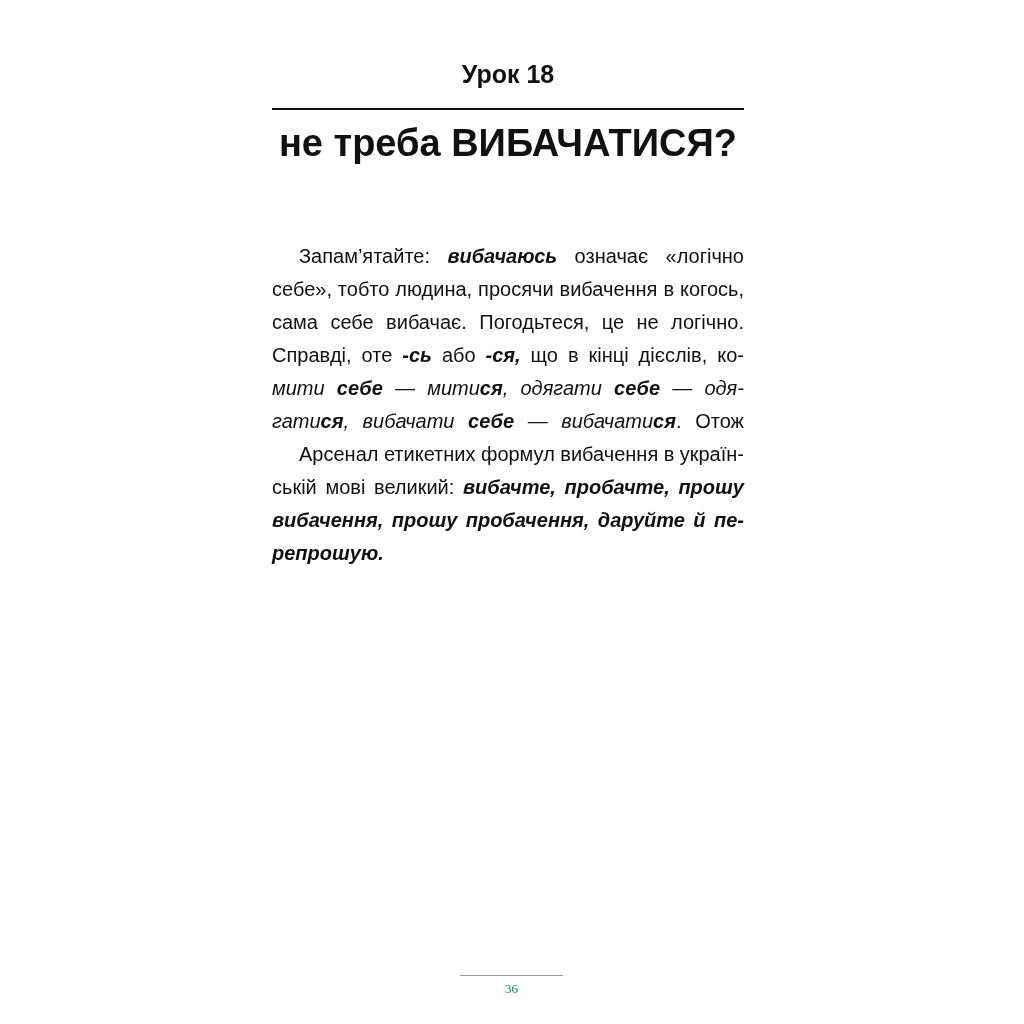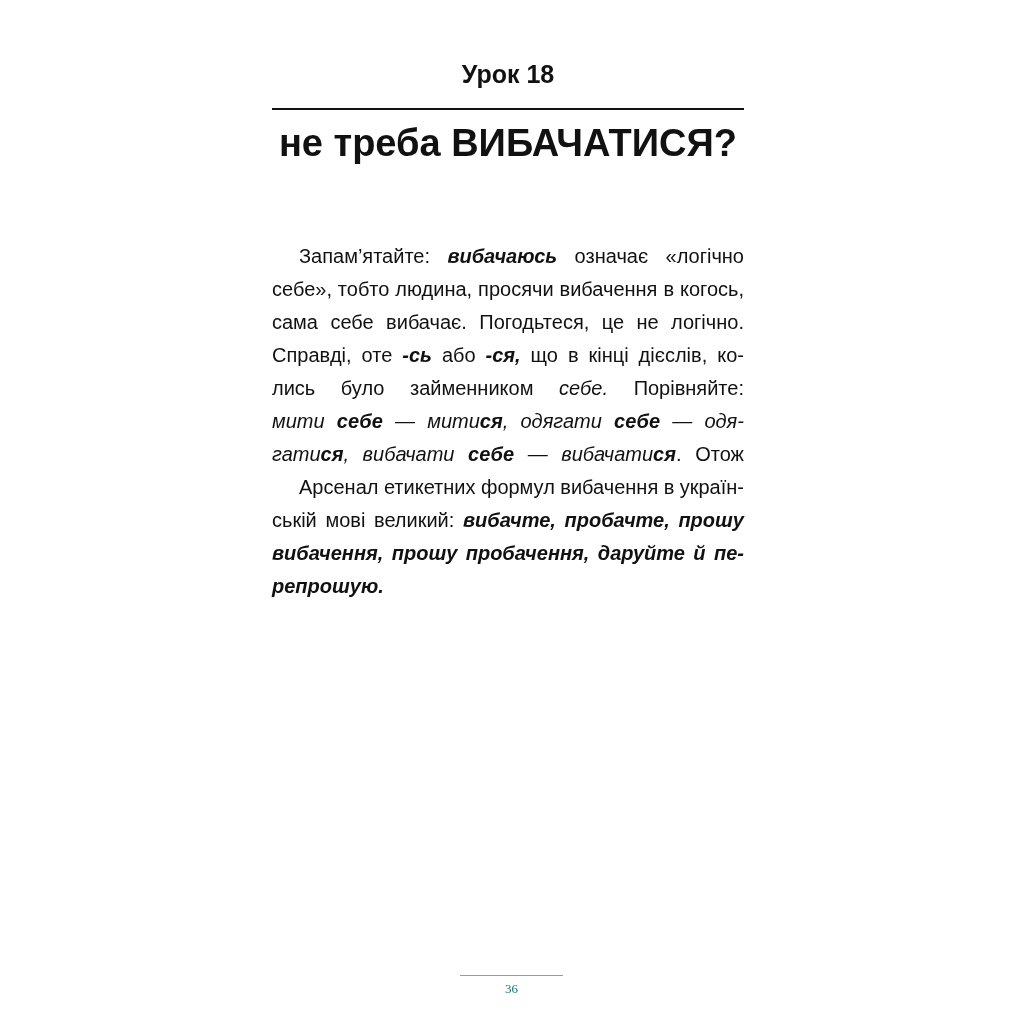--- a/index.html
+++ b/index.html
@@ -58,27 +58,20 @@
       <span class="bi">-сь</span>
       <span>або</span>
       <span class="bi">-ся,</span>
       <span>що</span>
       <span>в</span>
       <span>кінці</span>
       <span>дієслів,</span>
       <span>ко-</span>
     </div>
     <div class="line">
-      <span>лись</span>
-      <span>було</span>
-      <span>займенником</span>
-      <span class="i">себе.</span>
-      <span>Порівняйте:</span>
-    </div>
-    <div class="line">
       <span class="i">мити</span>
       <span class="bi">себе</span>
       <span class="i">—</span>
       <span class="i"><span>мити</span><span class="bi">ся</span><span>,</span></span>
       <span class="i">одягати</span>
       <span class="bi">себе</span>
       <span class="i">—</span>
       <span class="i">одя-</span>
     </div>
     <div class="line">

